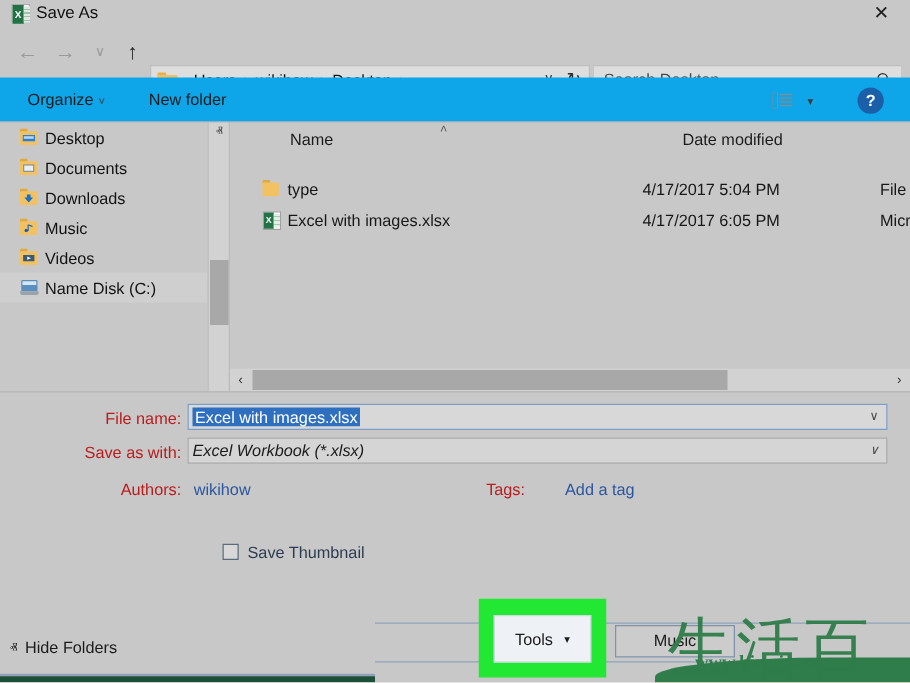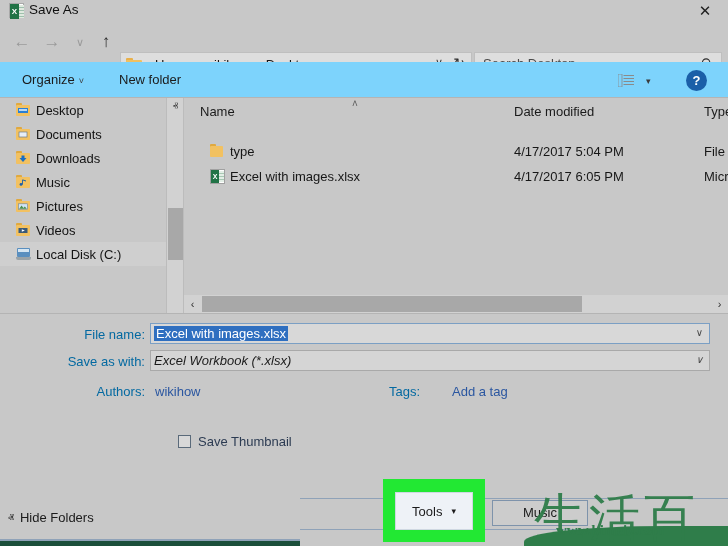--- a/index.html
+++ b/index.html
@@ -173,21 +173,21 @@
     position: absolute;
     right: 7px; top: 4px;
     width: 13px; height: 14px;
   }
 
   
   .cmdbar {
     position: absolute;
     left: 0; top: 62px;
     width: 728px; height: 36px;
-    background: #7dd3fc;
+    background: #0ea5e9;
     border-bottom: 1px solid #b4b4b4;
     box-sizing: border-box;
     padding-left: 28px;
   }
   .cmd-organize {
     position: absolute;
     left: 22px; top: 10px;
     font-size: 13px;
     color: #1b1b1b;
   }
@@ -326,20 +326,21 @@
   .colhead {
     position: absolute;
     left: 0; top: 0;
     width: 544px; height: 28px;
   }
   .col {
     position: absolute;
     top: 6px;
     font-size: 13px;
     color: #1b1b1b;
+    margin-left: 32px;
   }
   .col-name { left: 16px; }
   .col-date { left: 330px; }
   .col-type { left: 520px; }
   .sort-caret {
     position: absolute;
     left: 168px; top: 0px;
     font-size: 10px;
     color: #5a5a5a;
   }
@@ -429,21 +430,21 @@
     position: absolute;
     left: 0; top: 313px;
     width: 728px; height: 233px;
     background: #c8c8c8;
     border-top: 1px solid #b4b4b4;
     box-sizing: border-box;
   }
   .flabel {
     position: absolute;
     font-size: 13px;
-    color: #0369a1;
+    color: #b91c1c;
     text-align: right;
   }
   .lb-filename { left: 20px; top: 327px; width: 125px; }
   .lb-savetype { left: 20px; top: 354px; width: 125px; }
   .lb-authors  { left: 20px; top: 384px; width: 125px; }
   .lb-tags     { left: 330px; top: 384px; width: 90px; }
 
   .combo {
     position: absolute;
     left: 150px;
@@ -724,44 +725,33 @@
               <path d="M5 0.6 L8 1.6 L8 2.6 L5 1.6 Z" fill="#1d5fa8"></path>
             </svg>
         </span>
         <span>Music</span>
       </div>
       <div class="side-item">
         <span class="side-ico folder-ico">
           <span class="tab"></span>
             <span class="body"></span>
           <svg class="glyph" viewBox="0 0 10 7">
-              <rect x="0.5" y="0.8" width="9" height="5.4" fill="#cfe3f5" stroke="#6d8295" stroke-width="0.6"></rect>
-              <polygon points="1.2,5.8 3.6,2.6 5.4,5 6.8,3.6 8.8,5.8" fill="#4a8f4a"></polygon>
-            </svg>
-        </span>
-        <span>Pictures</span>
-      </div>
-      <div class="side-item">
-        <span class="side-ico folder-ico">
-          <span class="tab"></span>
-            <span class="body"></span>
-          <svg class="glyph" viewBox="0 0 10 7">
               <rect x="0.5" y="1" width="9" height="5" fill="#3b5a78"></rect>
               <polygon points="3.8,2.2 6.8,3.5 3.8,4.8" fill="#ffffff"></polygon>
             </svg>
         </span>
         <span>Videos</span>
       </div>
       <div class="side-item selected">
         <span class="side-ico disk-ico">
           <span class="base"></span>
             <span class="top"></span>
             <span class="shadow"></span>
         </span>
-        <span>Local Disk (C:)</span>
+        <span>Name Disk (C:)</span>
       </div>
     </div>
 
     <div class="side-scroll">
       <div class="sb-arrow sb-up">ⱏ</div>
       <div class="sb-thumb" style="top:110px;height:52px;"></div>
       <div class="sb-arrow sb-down">ⱟ</div>
     </div>
 
     <div class="pane-divider"></div>

